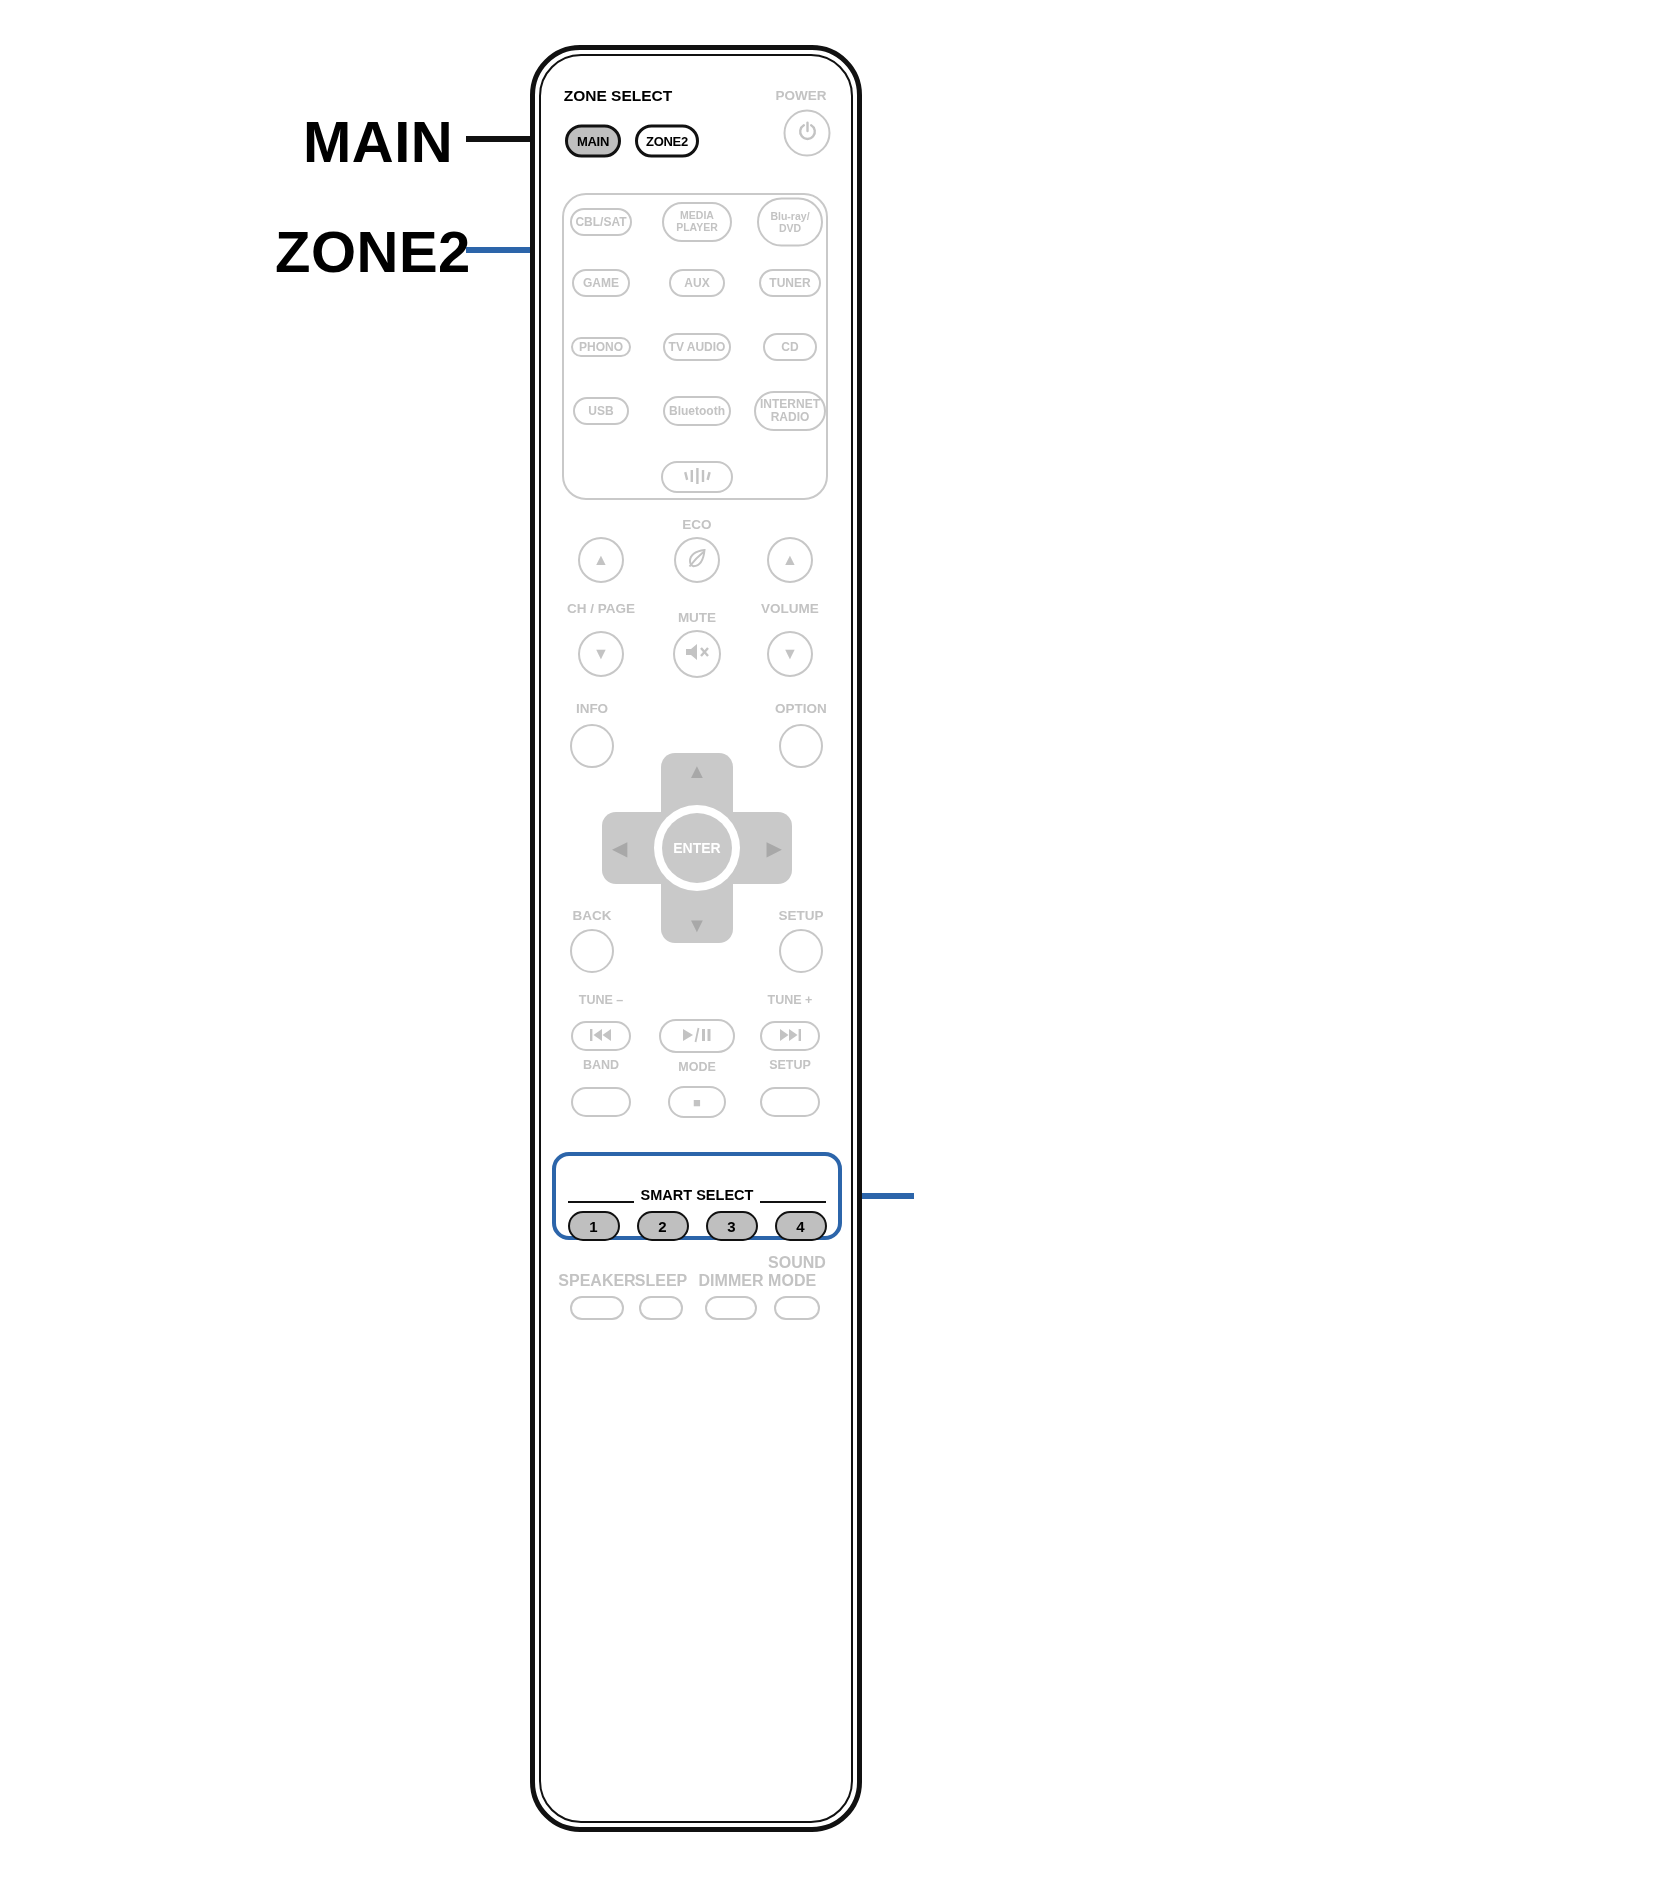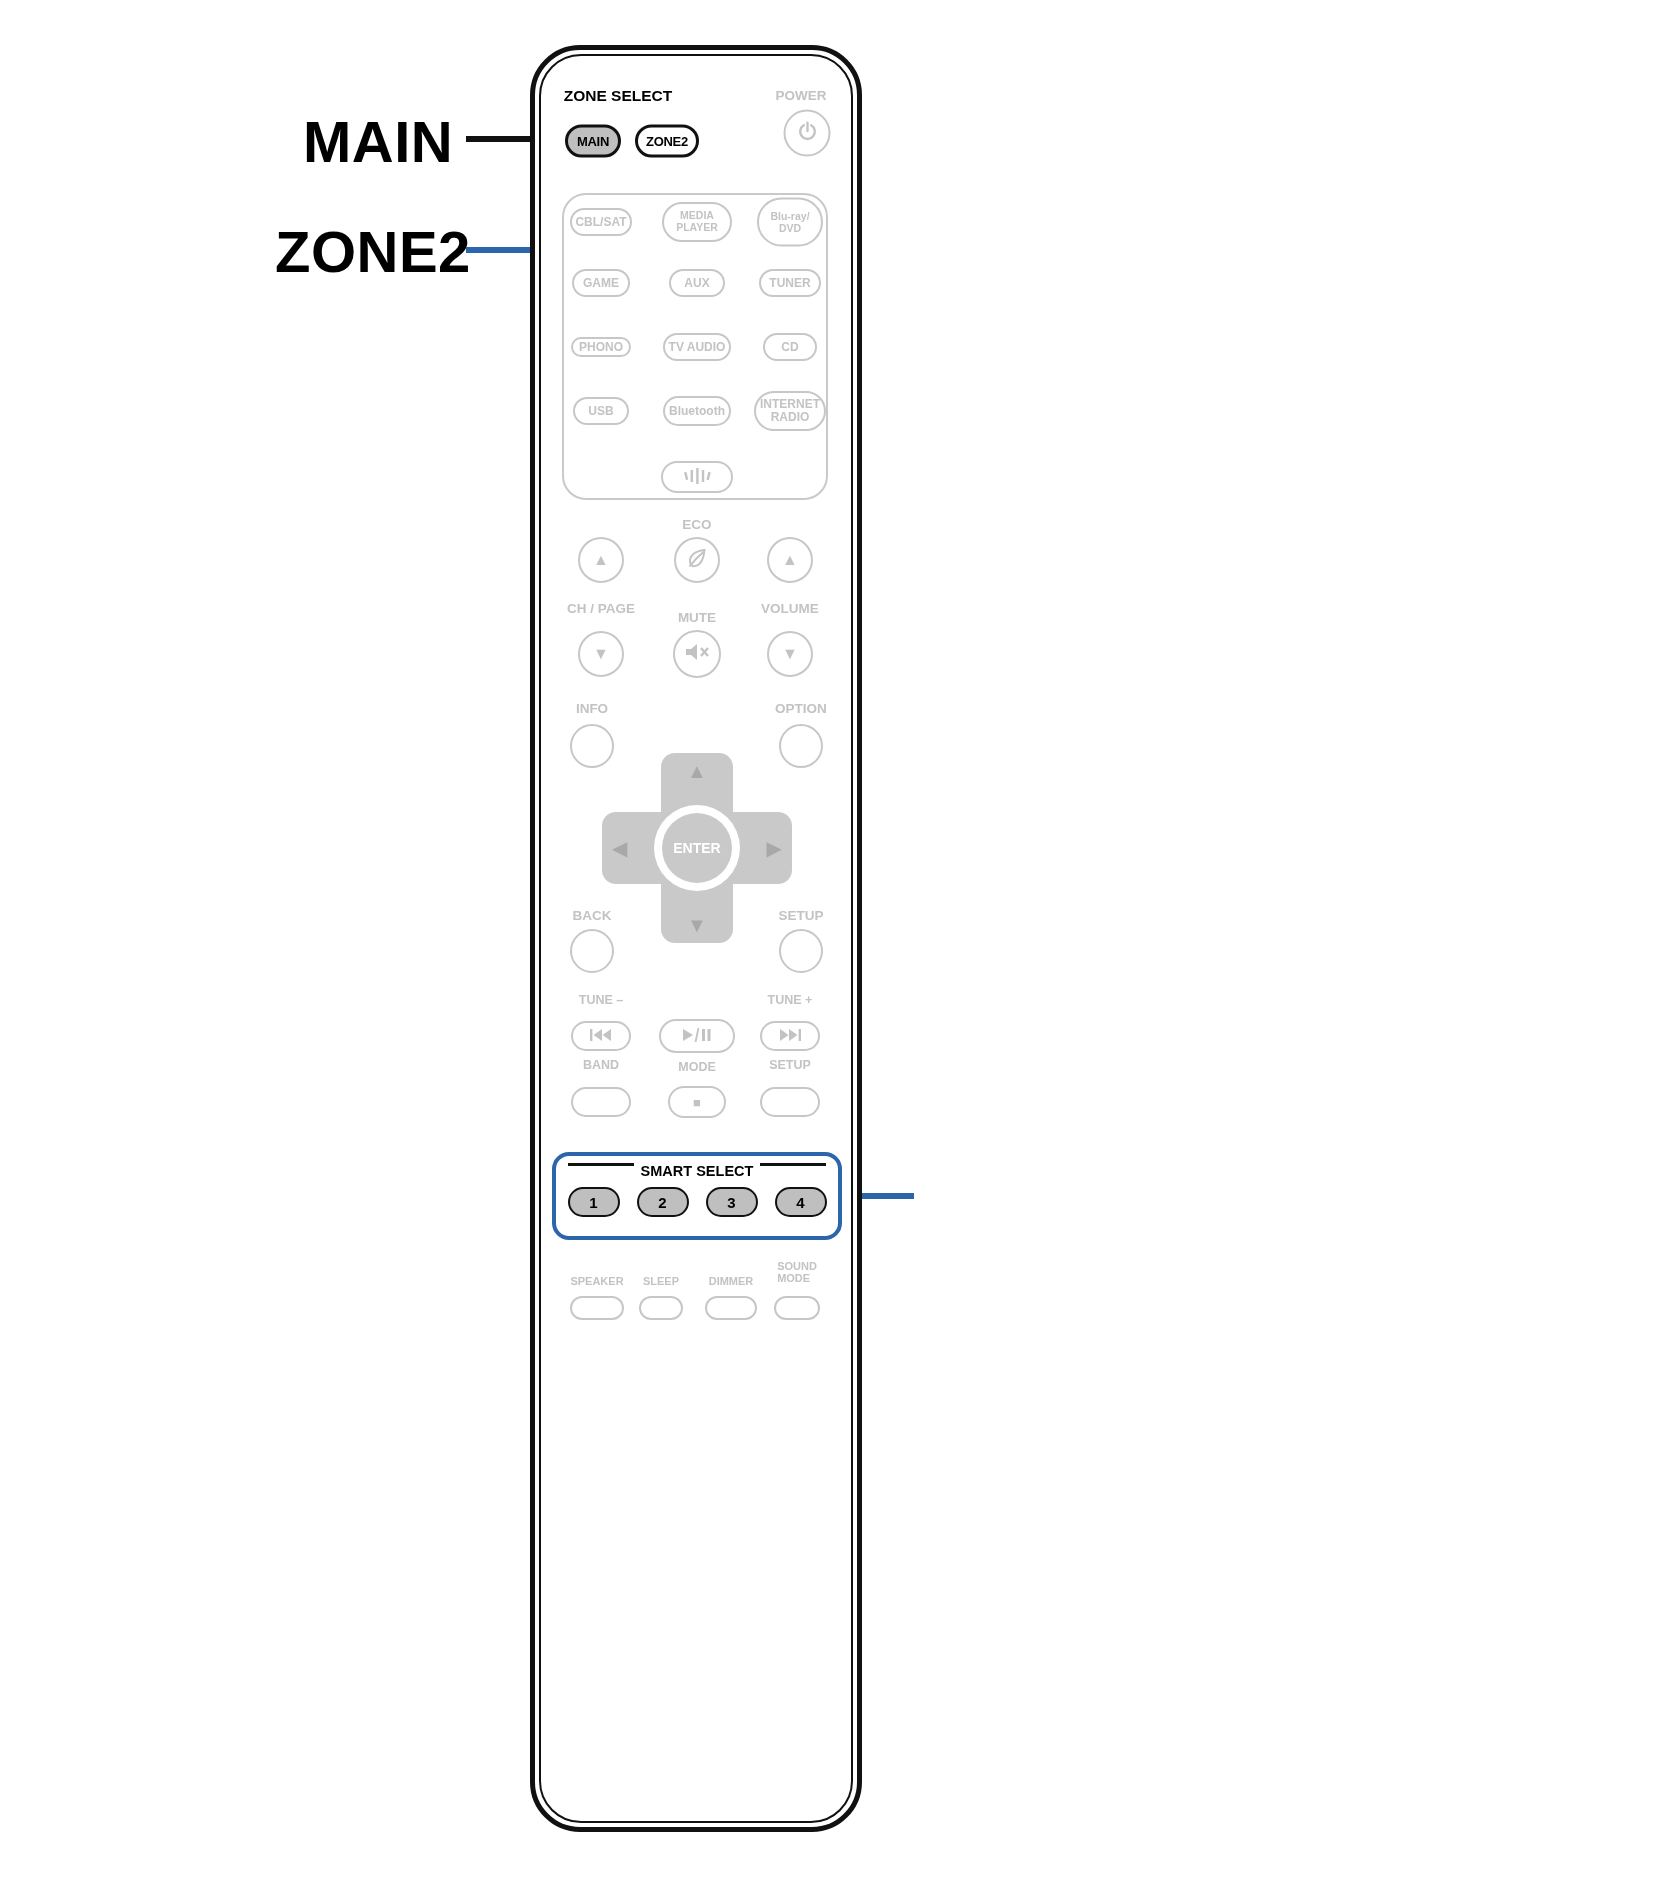--- a/index.html
+++ b/index.html
@@ -27,21 +27,21 @@
     position:absolute; inset:4px; border:2px solid #111; border-radius:42px;
     pointer-events:none;
   }
   .center { position:absolute; transform:translate(-50%,-50%); }
 
   .glabel {
     color:#c3c3c3; font-weight:bold; font-size:13.5px; 
     white-space:nowrap; line-height:1.1;
   }
   .glabel.sm { font-size:12.5px; }
-  .glabel.xs { font-size:11px; white-space:pre-line; }
+  .glabel.xs { font-size:16px; white-space:pre-line; }
   .blabel { color:#000; font-weight:bold; font-size:15.5px; white-space:nowrap; }
 
   .pill {
     border:2px solid #c7c7c7; border-radius:999px; background:#fff;
     color:#c3c3c3; font-size:12px; font-weight:bold;
     display:flex; align-items:center; justify-content:center; text-align:center;
   }
   .pill.two { font-size:10.5px; line-height:1.1; white-space:pre-line; }
   .circle {
     border:2.5px solid #c7c7c7; border-radius:50%; background:#fff;
@@ -80,21 +80,21 @@
     width:70px; height:70px; border-radius:50%; background:#c9c9c9;
     color:#fff; font-weight:bold; font-size:14px;
     display:flex; align-items:center; justify-content:center;
   }
 
   
   .smart-box {
     position:absolute; border:4px solid #2C65AA; border-radius:17px; background:#fff;
     display:flex; flex-direction:column; align-items:center; padding-top:7px;
   }
-  .smart-header { display:flex; align-items:flex-start; width:100%; padding:0 12px; gap:7px; }
+  .smart-header { display:flex; align-items:flex-end; width:100%; padding:0 12px; gap:7px;margin-top:24px; }
   .smart-rule { flex:1; height:2.5px; background:#111; }
   .smart-title { font-size:14.5px; font-weight:bold; color:#000; white-space:nowrap; }
   .smart-row { display:flex; gap:17px; margin-top:8px; }
   .smart-btn {
     width:52px; height:30px; border-radius:15px; background:#bfbfbf;
     border:2.5px solid #111; color:#000; font-weight:bold; font-size:15px;
     display:flex; align-items:center; justify-content:center;
   }
 </style>
 </head>

